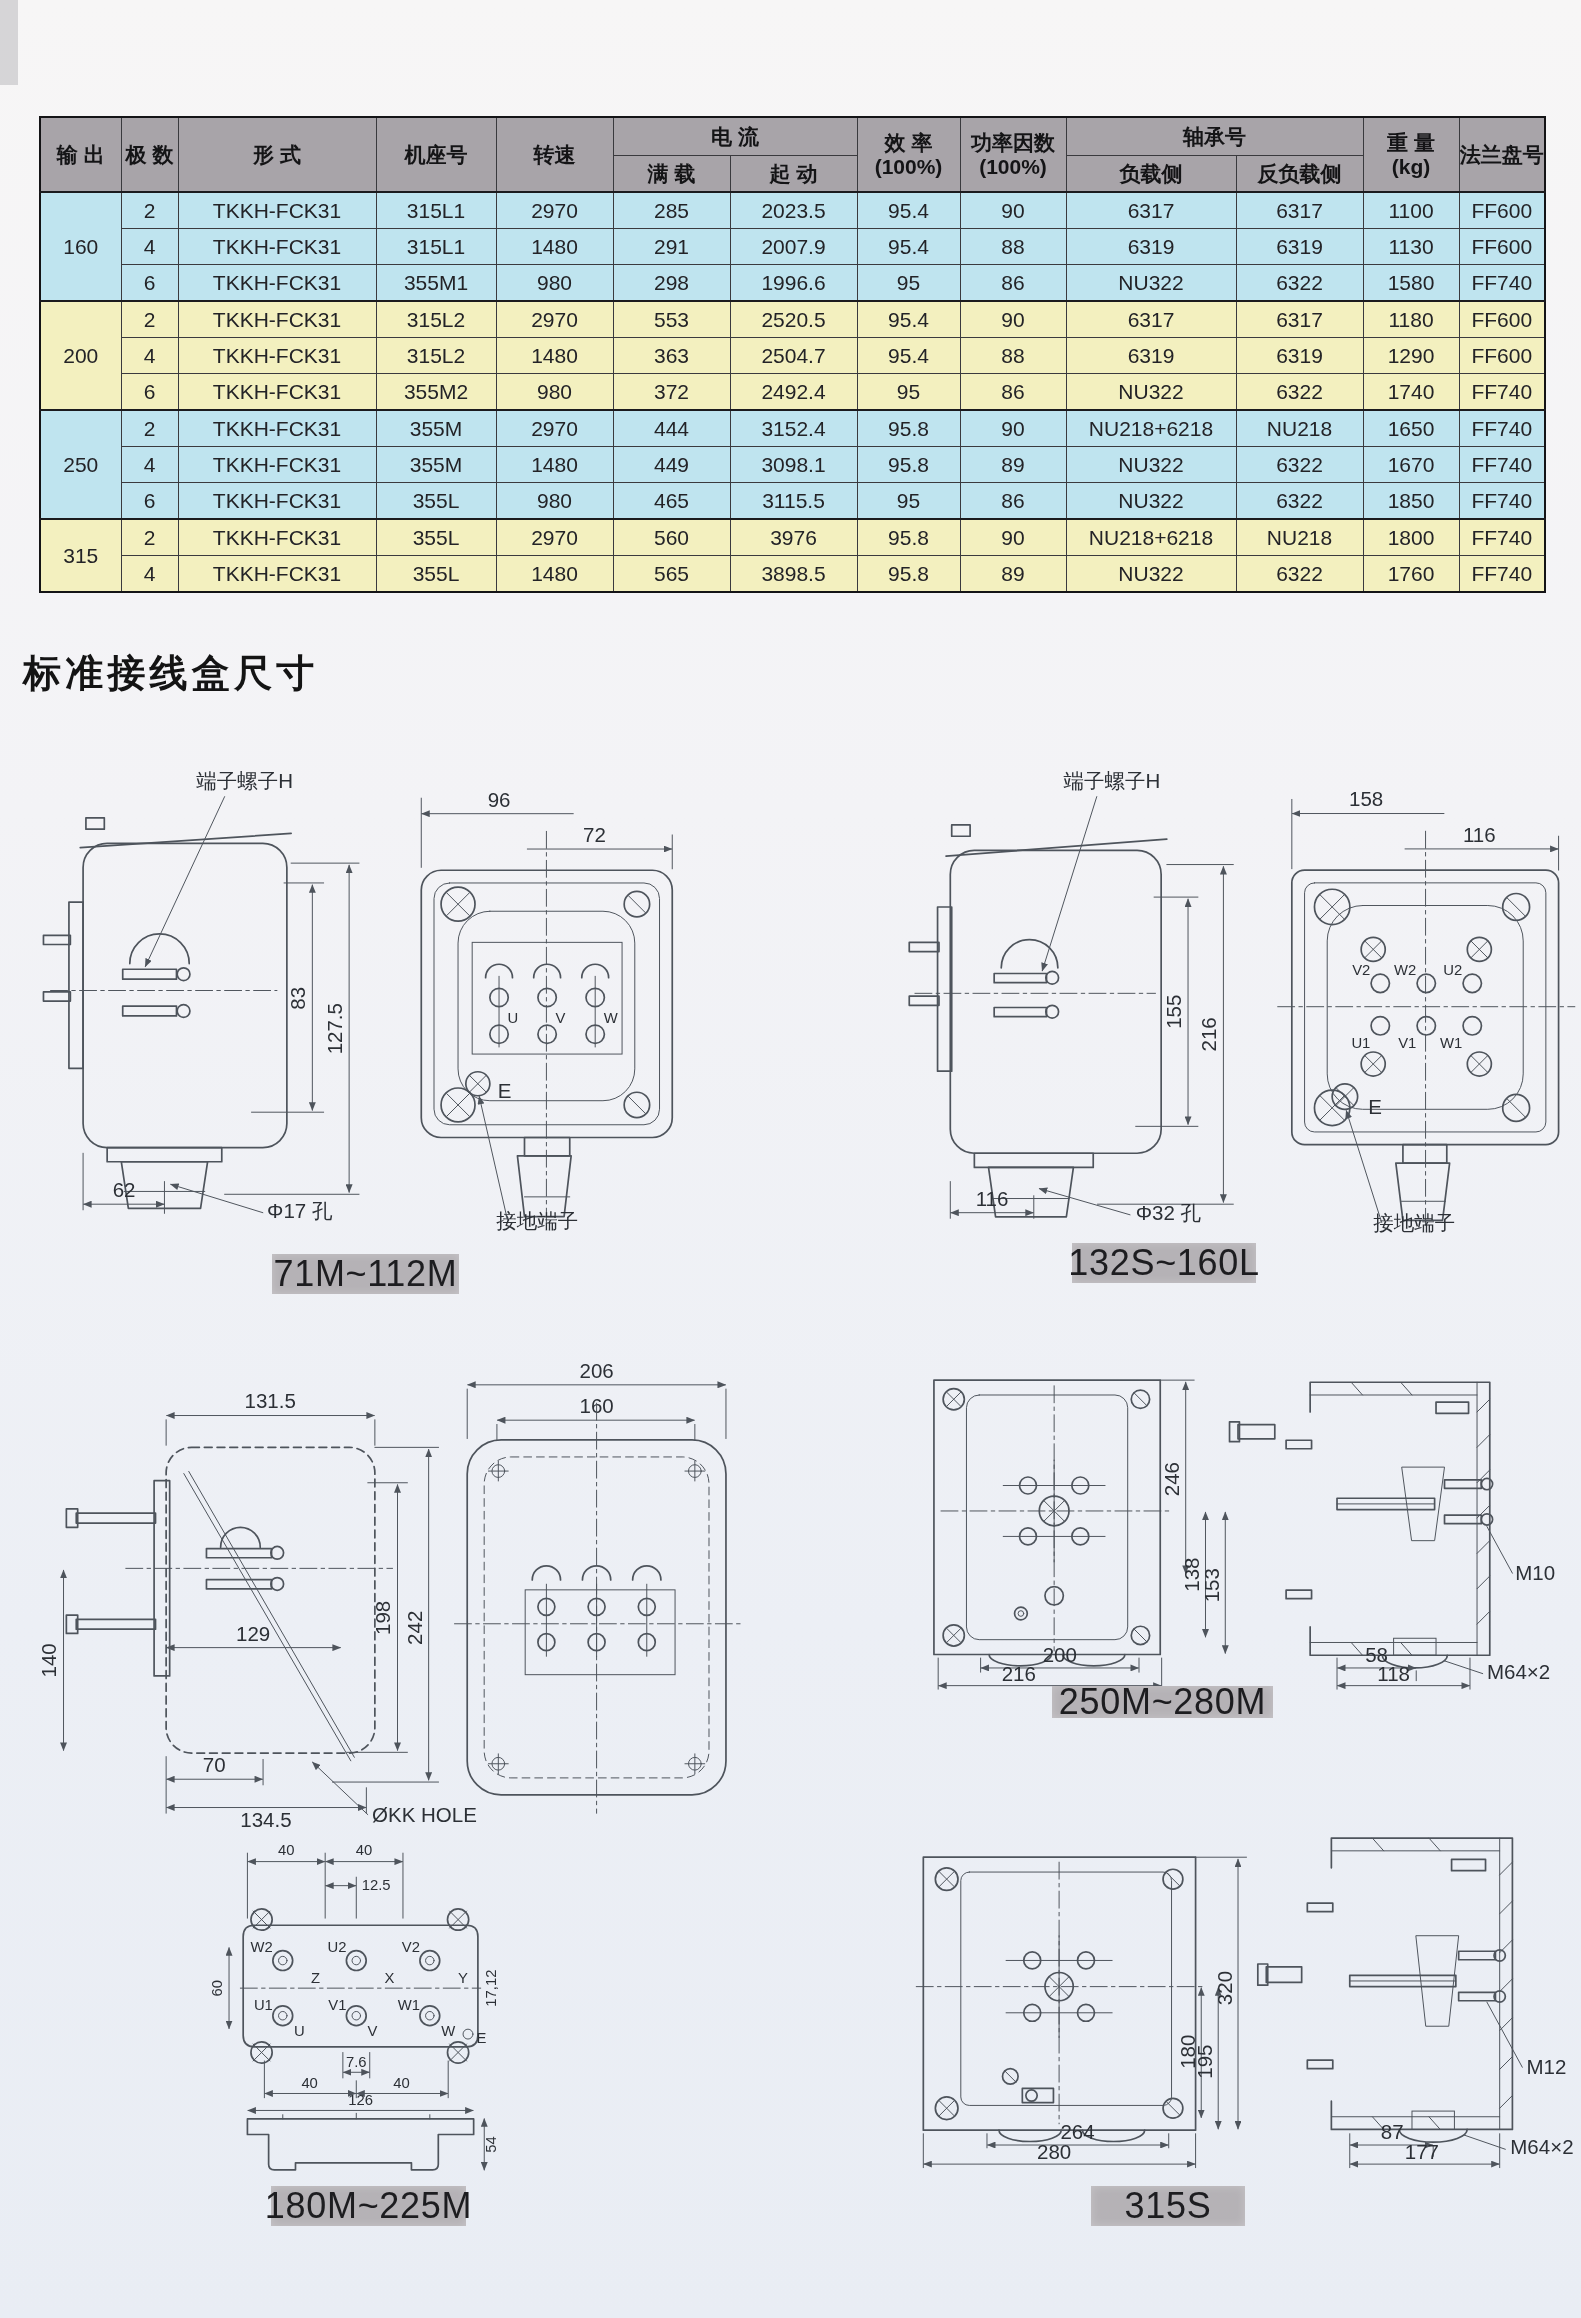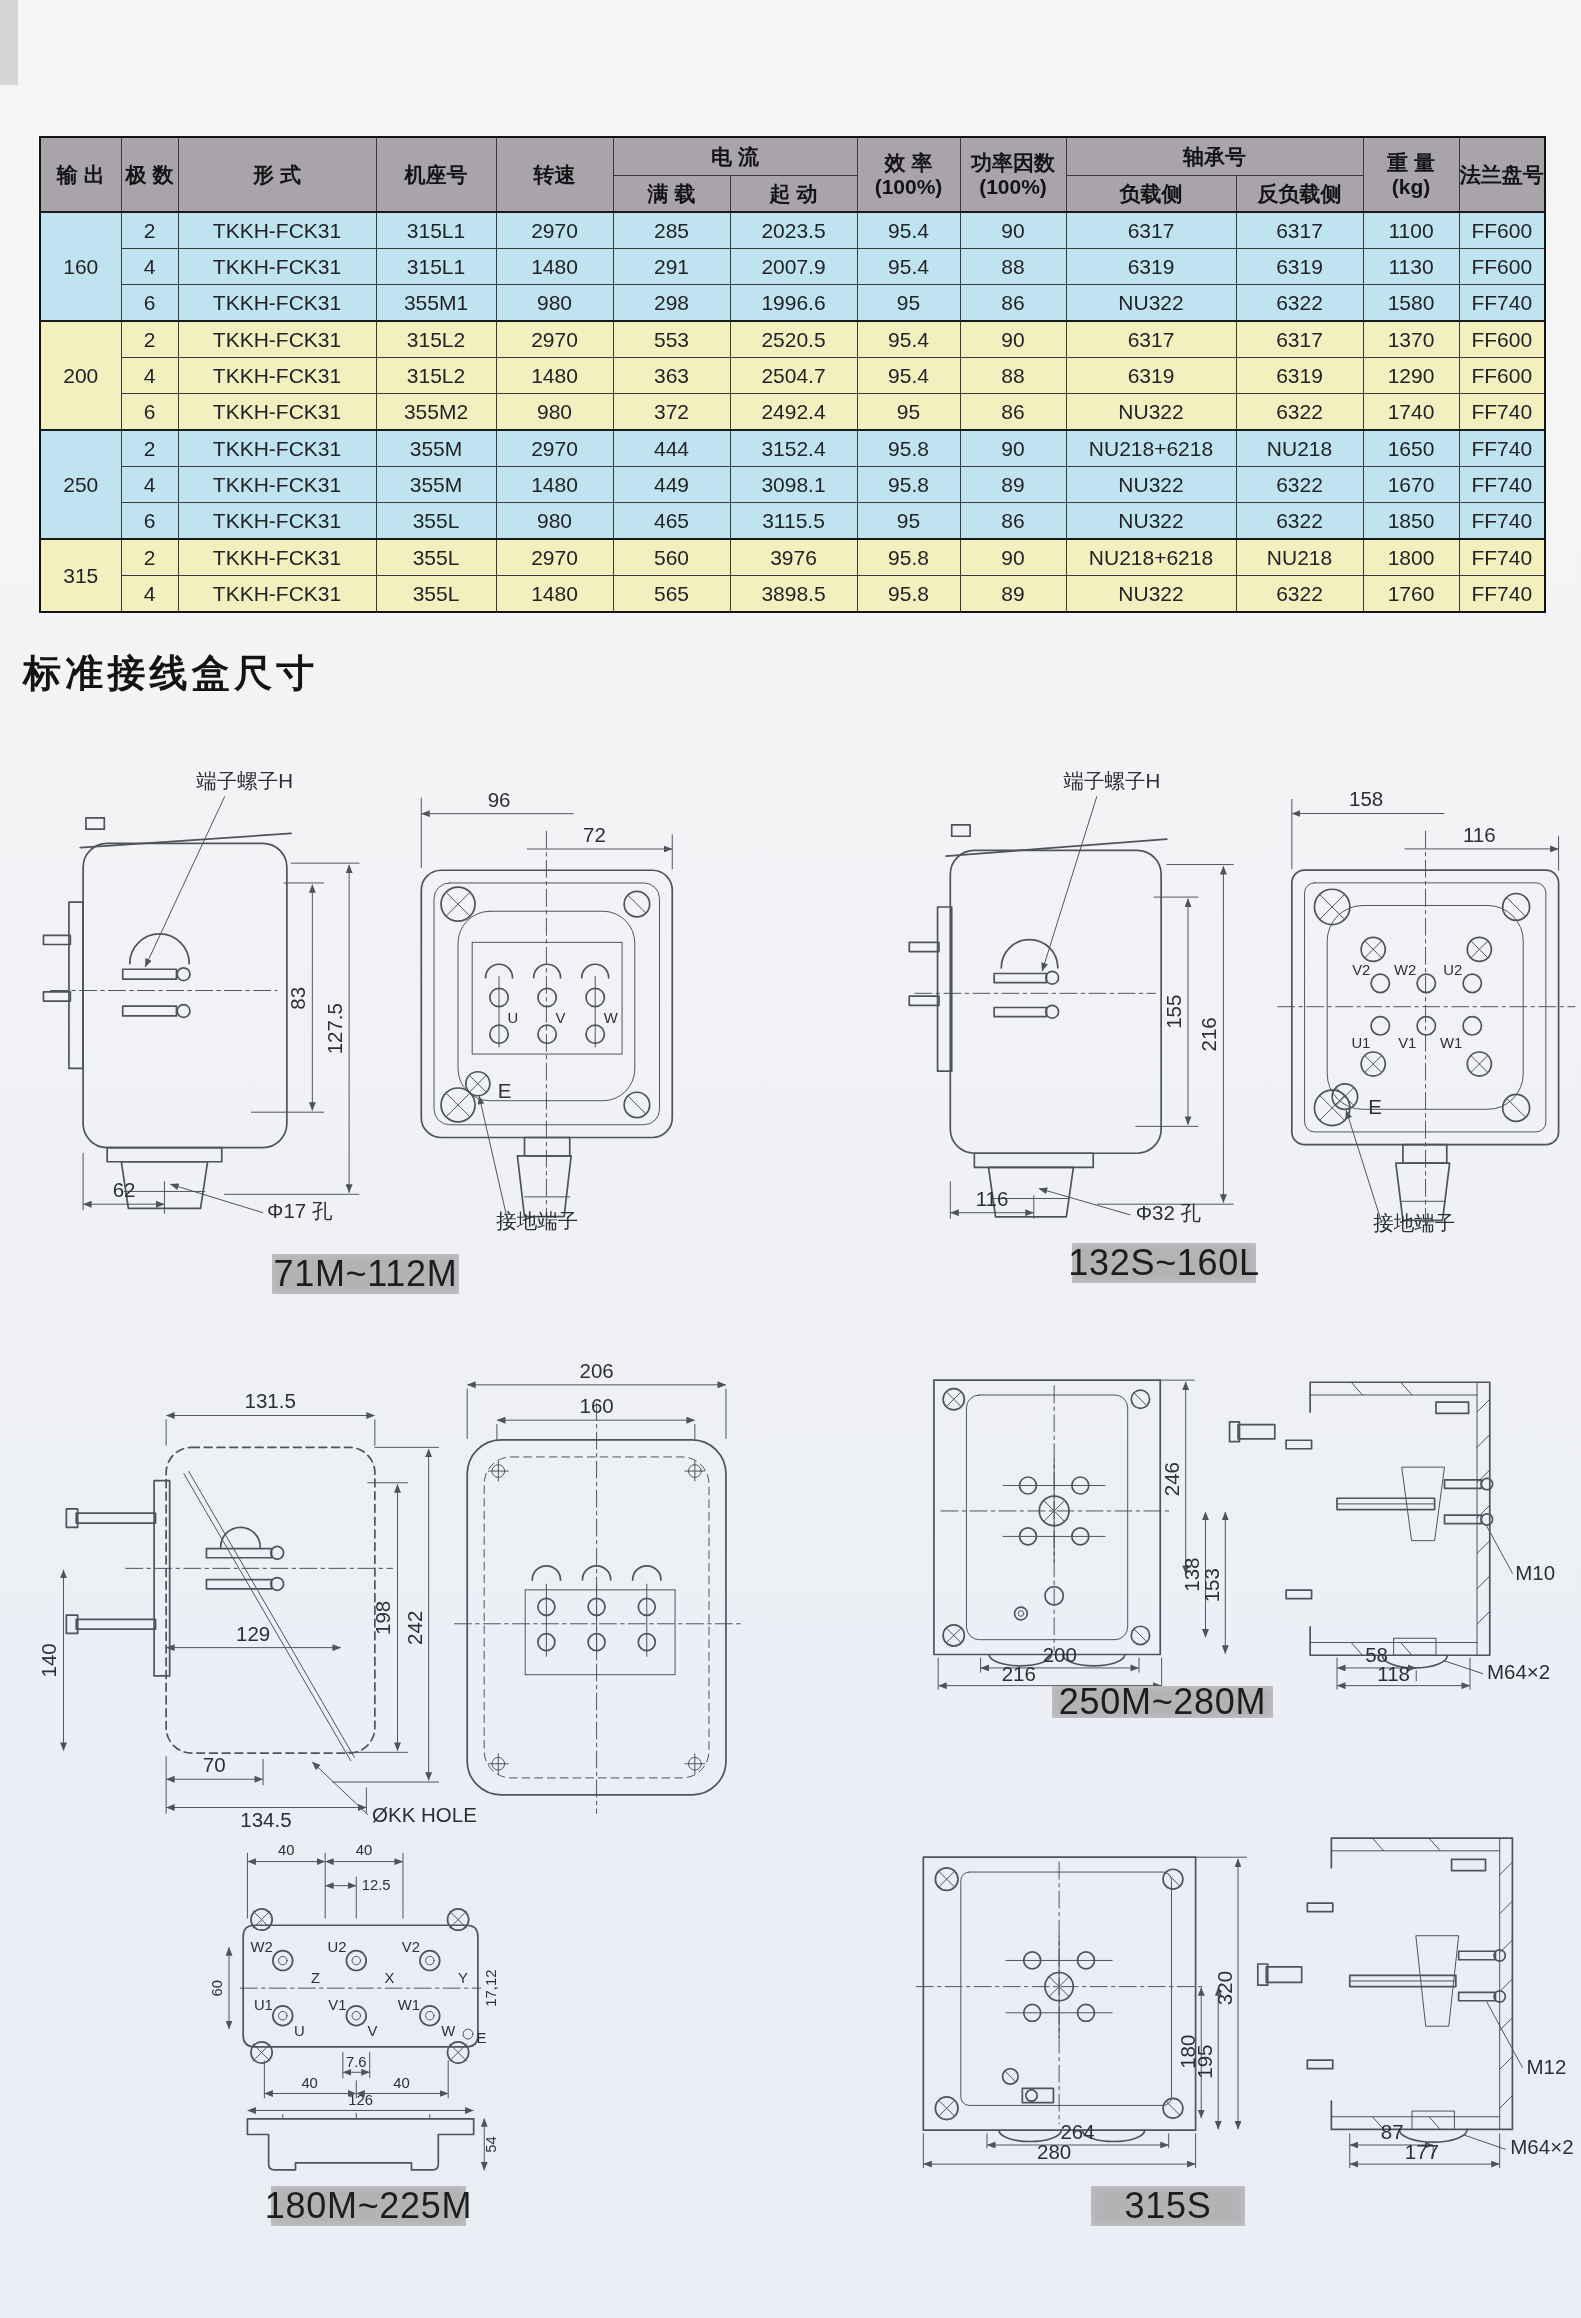--- a/index.html
+++ b/index.html
@@ -3,21 +3,21 @@
 <meta charset="utf-8">
 <style>
   html,body{margin:0;padding:0;}
   body{
     width:1581px;height:2319px;position:relative;overflow:hidden;
     background:linear-gradient(180deg,#f7f6f6 0%,#f3f3f6 35%,#ecEFf5 70%,#e9edf4 100%);
     font-family:"Liberation Sans","DejaVu Sans",sans-serif;color:#1c1c1f;
   }
   .scan-edge{position:absolute;left:0;top:0;width:18.4px;height:85px;background:#c7c7cb;opacity:.7;}
   
-  .spec-table-wrap{position:absolute;left:39px;top:136px;}
+  .spec-table-wrap{position:absolute;left:39px;top:116px;}
   table.spec{border-collapse:collapse;table-layout:fixed;width:1505px;}
   table.spec th,table.spec td{
     border:1.4px solid #3a3a3e;text-align:center;vertical-align:middle;
     font-size:21px;padding:0;line-height:1.12;overflow:hidden;white-space:nowrap;
   }
   table.spec{border:2.8px solid #141416;}
   table.spec thead th{background:var(--header-gray);font-weight:bold;height:35px;color:#141416;}
   table.spec thead tr:first-child th{height:37px;}
   table.spec tbody td{height:35px;font-weight:500;color:#232327;}
   tr.g-blue td{background:var(--row-blue);}
@@ -142,21 +142,21 @@
           <td>2</td>
           <td>TKKH-FCK31</td>
           <td>315L2</td>
           <td>2970</td>
           <td>553</td>
           <td>2520.5</td>
           <td>95.4</td>
           <td>90</td>
           <td>6317</td>
           <td>6317</td>
-          <td>1370</td>
+          <td>1180</td>
           <td>FF600</td>
         </tr>
         <tr class="g-yellow">
           <td>4</td>
           <td>TKKH-FCK31</td>
           <td>315L2</td>
           <td>1480</td>
           <td>363</td>
           <td>2504.7</td>
           <td>95.4</td>

